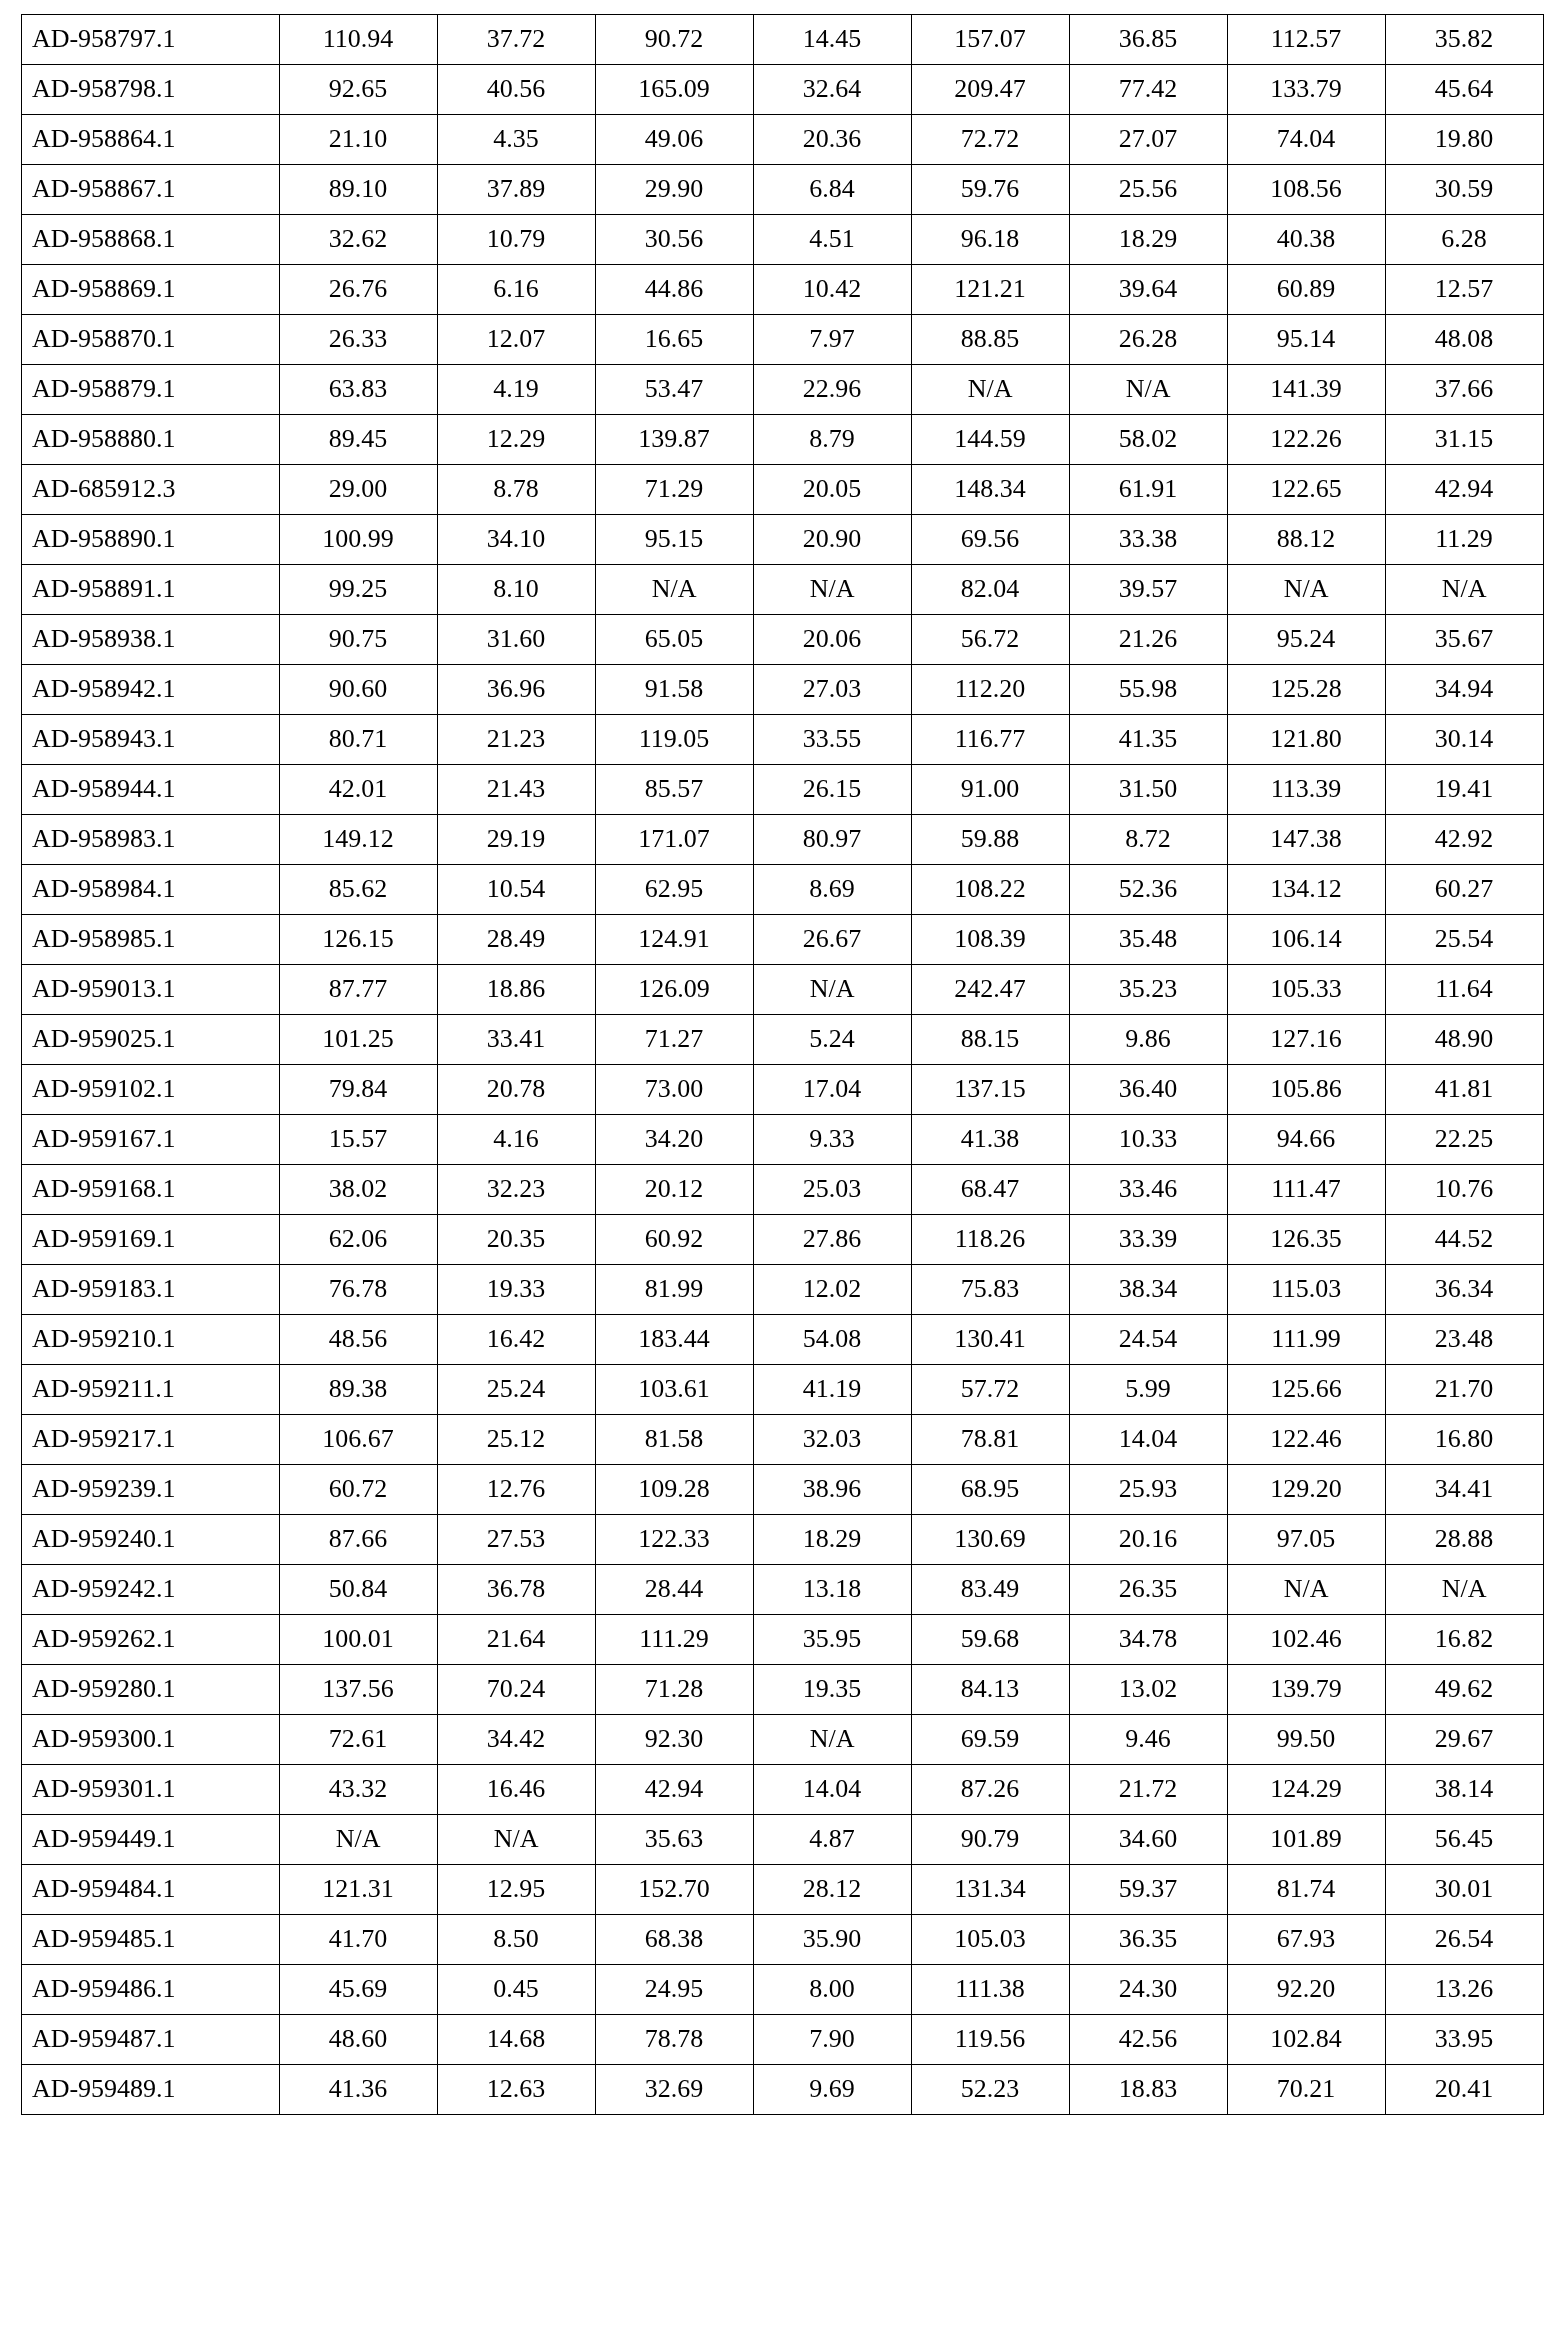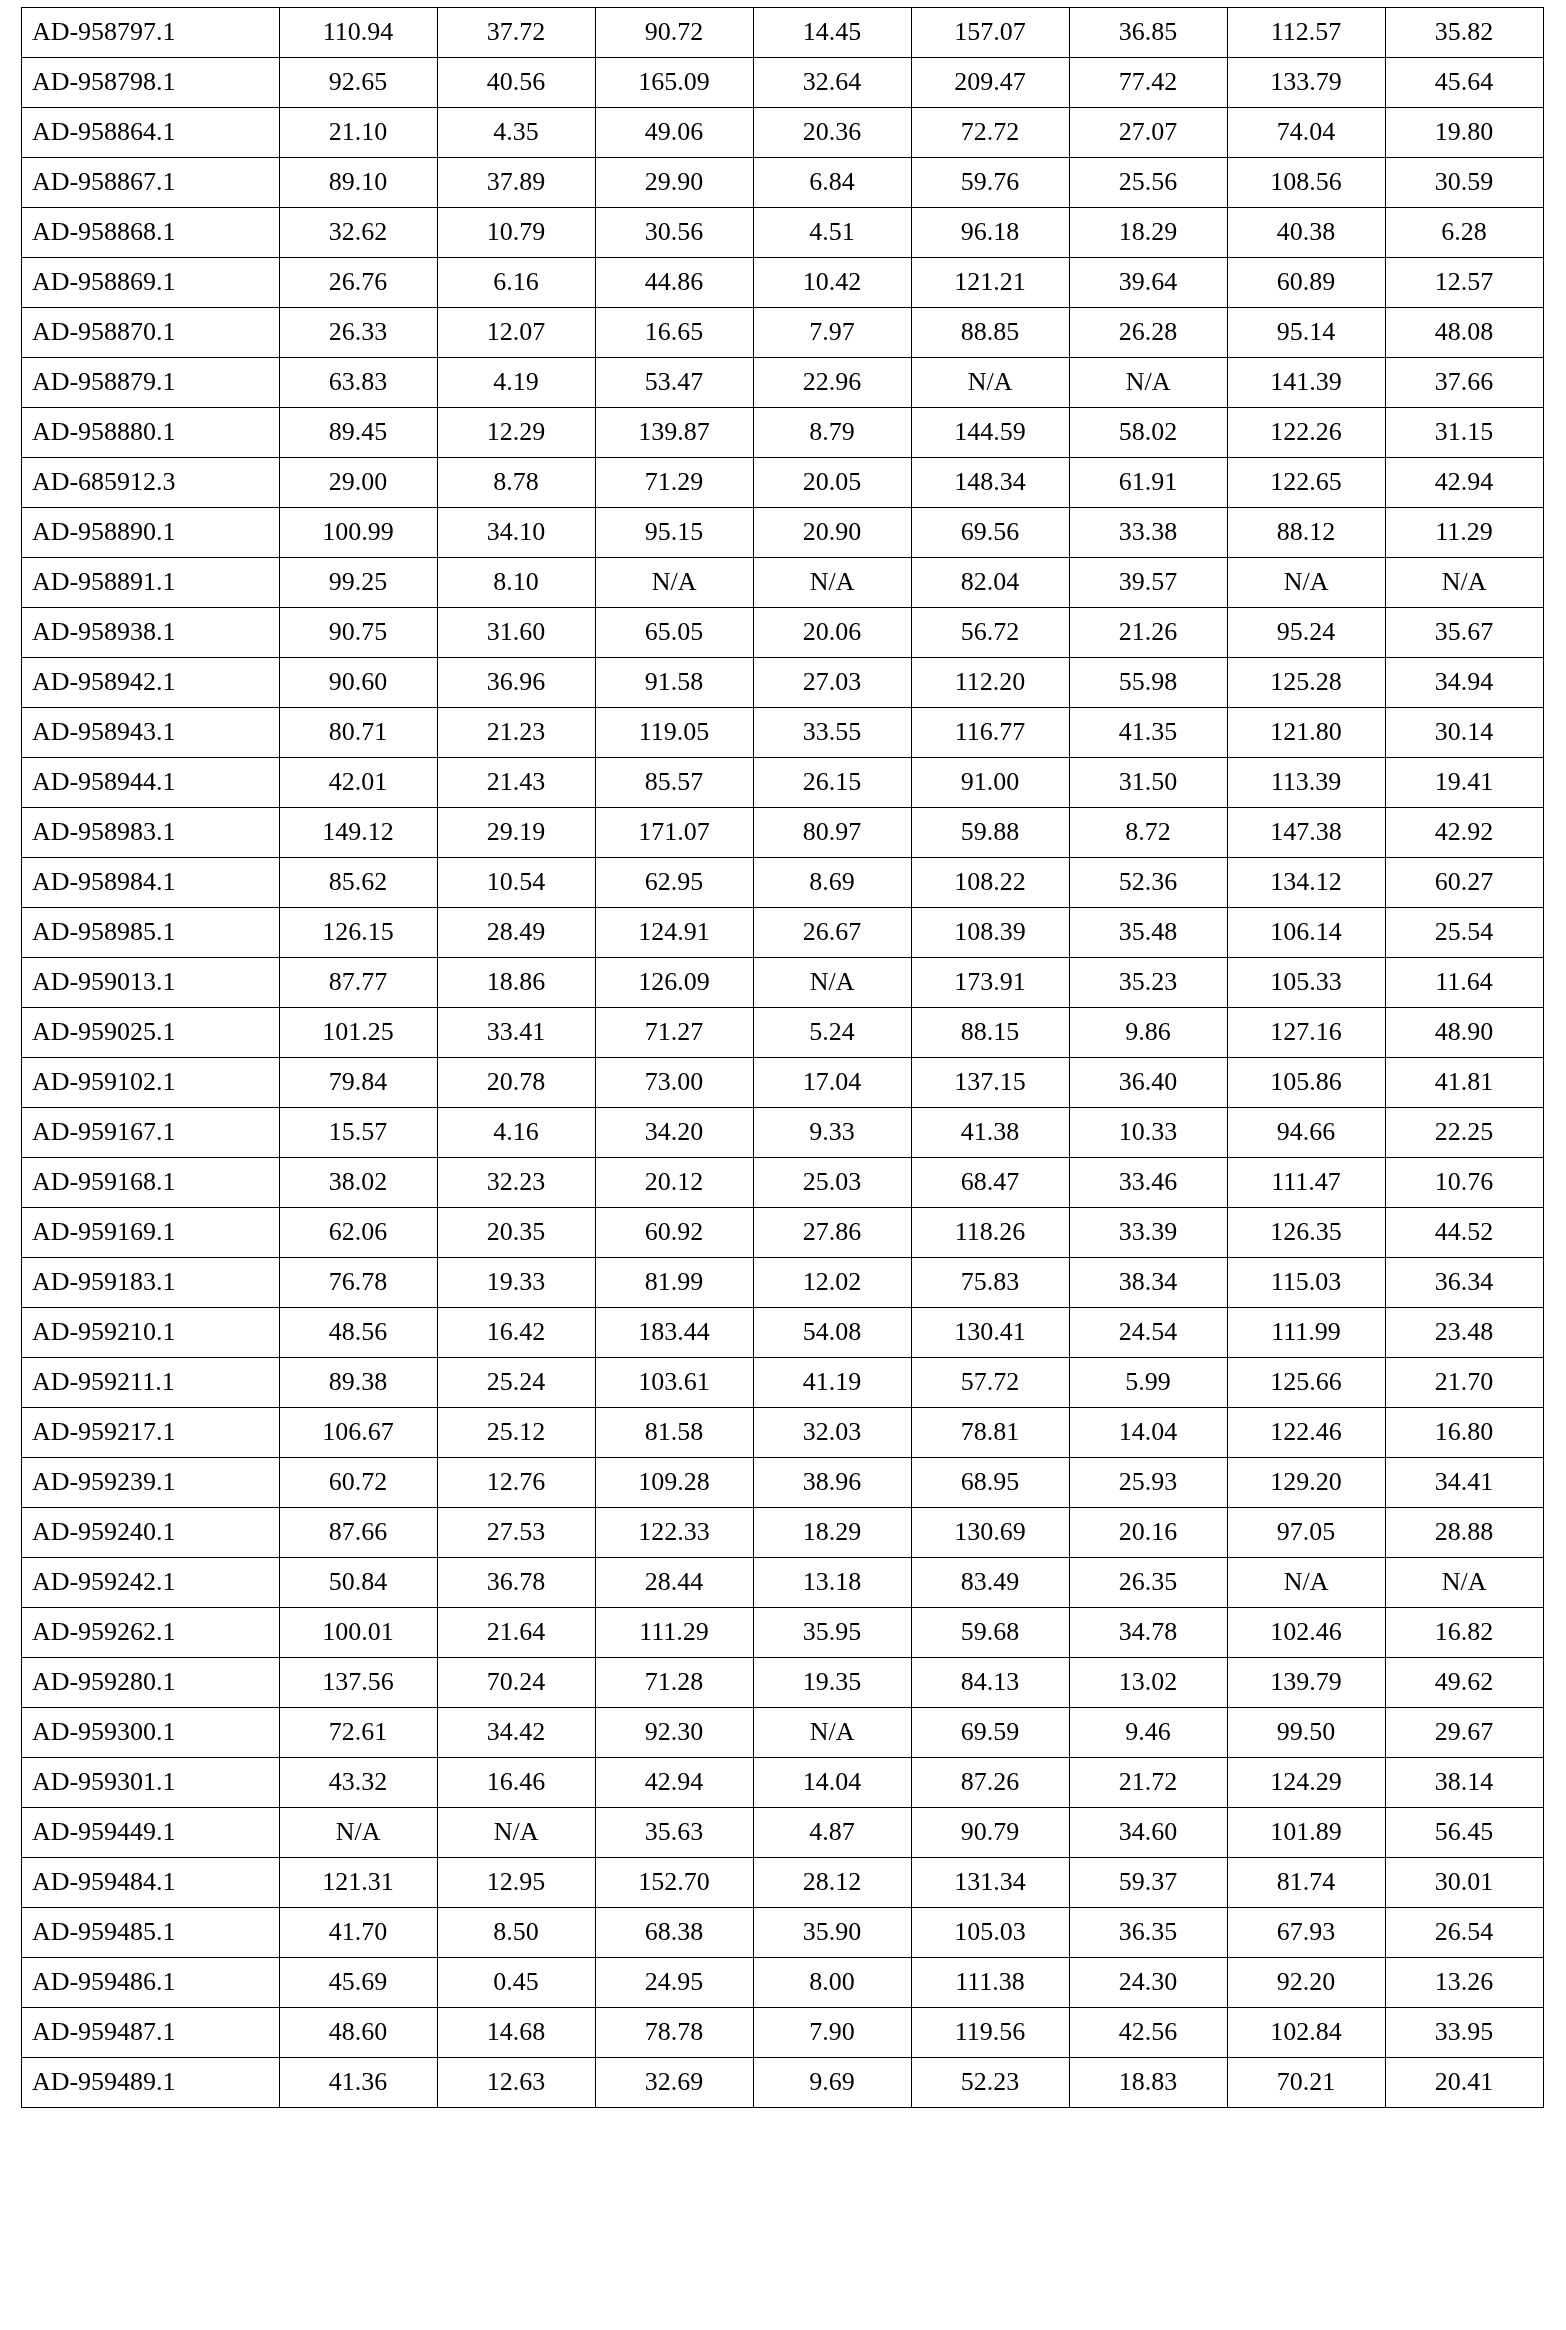--- a/index.html
+++ b/index.html
@@ -16,20 +16,21 @@
   .page {
     box-sizing: border-box;
     width: 1566px;
     height: 2330px;
     padding: 6.9px 20.6px 0 20.6px;
   }
   table.data-table {
     border-collapse: collapse;
     width: 1523px;
     table-layout: fixed;
+    margin-top: 7px;
   }
   table.data-table td {
     border: 1.7px solid #000000;
     font-size: 26px;
     line-height: 1.0;
     text-align: center;
     vertical-align: middle;
     height: 49px;
     padding: 0 3.4px;
     white-space: nowrap;
@@ -267,21 +268,21 @@
           <td>35.48</td>
           <td>106.14</td>
           <td>25.54</td>
         </tr>
         <tr>
           <td class="id-cell">AD-959013.1</td>
           <td>87.77</td>
           <td>18.86</td>
           <td>126.09</td>
           <td>N/A</td>
-          <td>173.91</td>
+          <td>242.47</td>
           <td>35.23</td>
           <td>105.33</td>
           <td>11.64</td>
         </tr>
         <tr>
           <td class="id-cell">AD-959025.1</td>
           <td>101.25</td>
           <td>33.41</td>
           <td>71.27</td>
           <td>5.24</td>

